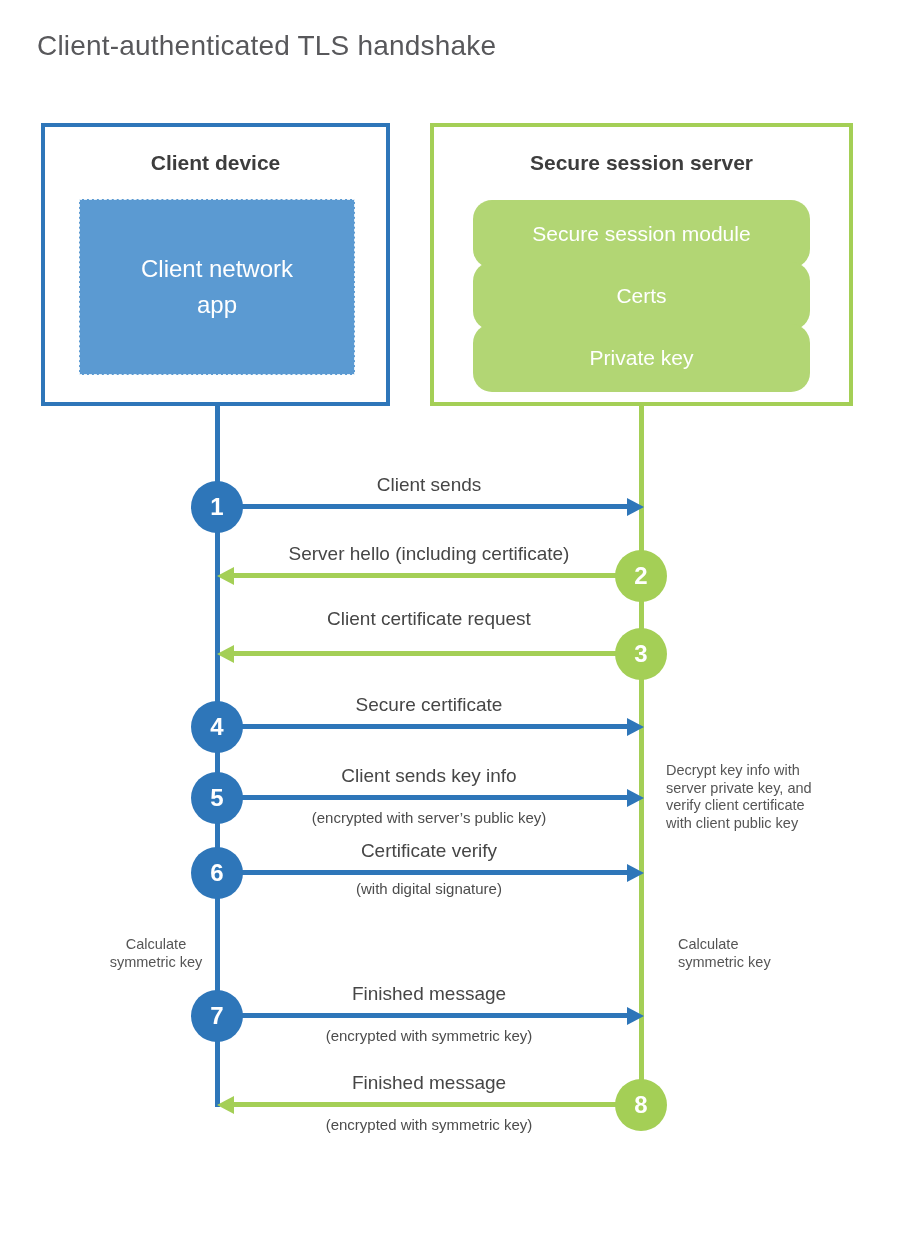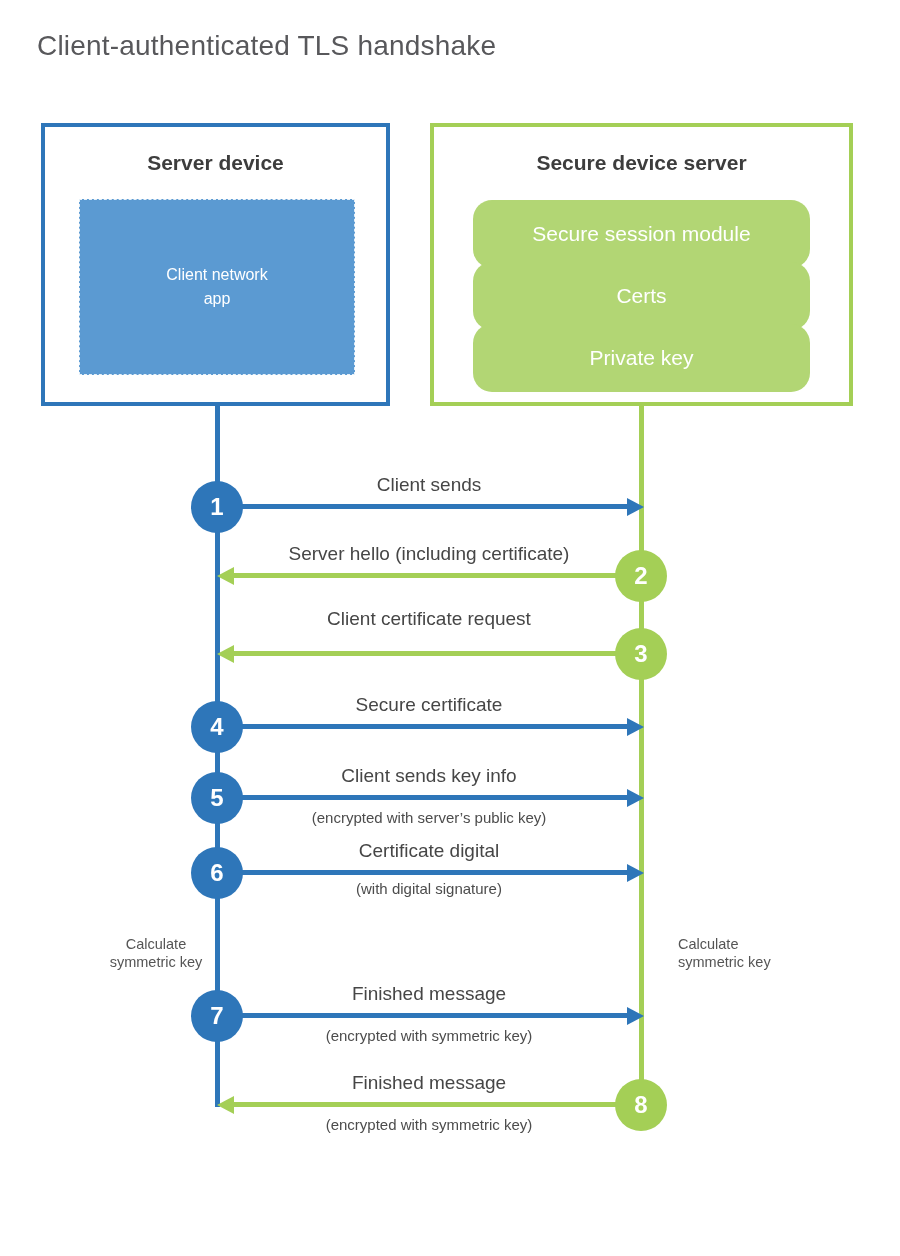--- a/index.html
+++ b/index.html
@@ -37,21 +37,21 @@
     font-weight: 700;
     color: #3d3d3d;
   }
   .client-module {
     position: absolute;
     left: 34px; top: 72px;
     width: 276px; height: 176px;
     background: #5b9ad2;
     border: 1px dashed rgba(255,255,255,0.85);
     color: #ffffff;
-    font-size: 16px;
+    font-size: 24px;
     line-height: 1.5;
     display: flex; align-items: center; justify-content: center;
     text-align: center;
     white-space: pre-line;
   }
   .server-bar {
     position: absolute;
     left: 39px;
     width: 337px; height: 68px;
     background: #b2d674;
@@ -130,27 +130,27 @@
   .calc-right { left: 678px; top: 936px; width: 140px; text-align: left; }
 </style>
 </head>
 <body>
 
 <div class="canvas">
 
   <h1 class="page-title">Client-authenticated TLS handshake</h1>
 
   <div class="actor-box blue">
-    <div class="actor-title">Server device</div>
+    <div class="actor-title">Client device</div>
     <div class="client-module">Client network
 app</div>
   </div>
 
   <div class="actor-box green">
-    <div class="actor-title">Secure device server</div>
+    <div class="actor-title">Secure session server</div>
     <div class="server-bar b0">Secure session module</div>
     <div class="server-bar b1">Certs</div>
     <div class="server-bar b2">Private key</div>
   </div>
 
   <div class="lifeline blue"></div>
   <div class="lifeline green"></div>
 
   <div class="num-circle blue" style="top:481px">1</div>
   <div class="msg-label" style="top:474px">Client sends</div>
@@ -177,26 +177,30 @@
     </div>
 
   <div class="num-circle blue" style="top:772px">5</div>
   <div class="msg-label" style="top:765px">Client sends key info</div>
   <div class="arrow blue" style="top:795px">
       <span class="head"></span>
     </div>
   <div class="msg-sub" style="top:809px">(encrypted with server’s public key)</div>
 
   <div class="num-circle blue" style="top:847px">6</div>
-  <div class="msg-label" style="top:840px">Certificate digital</div>
+  <div class="msg-label" style="top:840px">Certificate verify</div>
   <div class="arrow blue" style="top:870px">
       <span class="head"></span>
     </div>
   <div class="msg-sub" style="top:880px">(with digital signature)</div>
 
+  <div class="side-note note-decrypt">Decrypt key info with
+server private key, and
+verify client certificate
+with client public key</div>
   <div class="side-note calc-left">Calculate
 symmetric key</div>
   <div class="side-note calc-right">Calculate
 symmetric key</div>
 
   <div class="num-circle blue" style="top:990px">7</div>
   <div class="msg-label" style="top:983px">Finished message</div>
   <div class="arrow blue" style="top:1013px">
       <span class="head"></span>
     </div>

